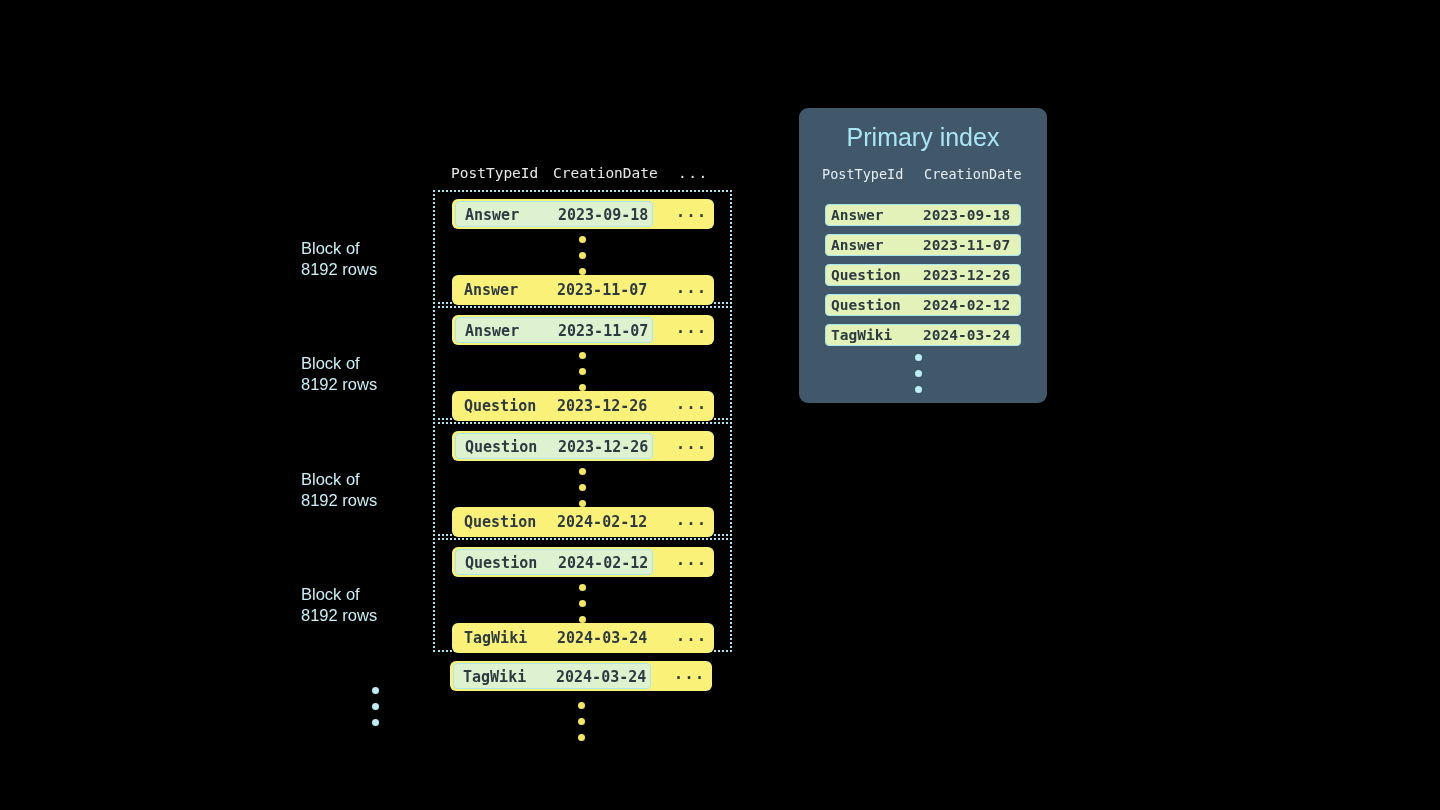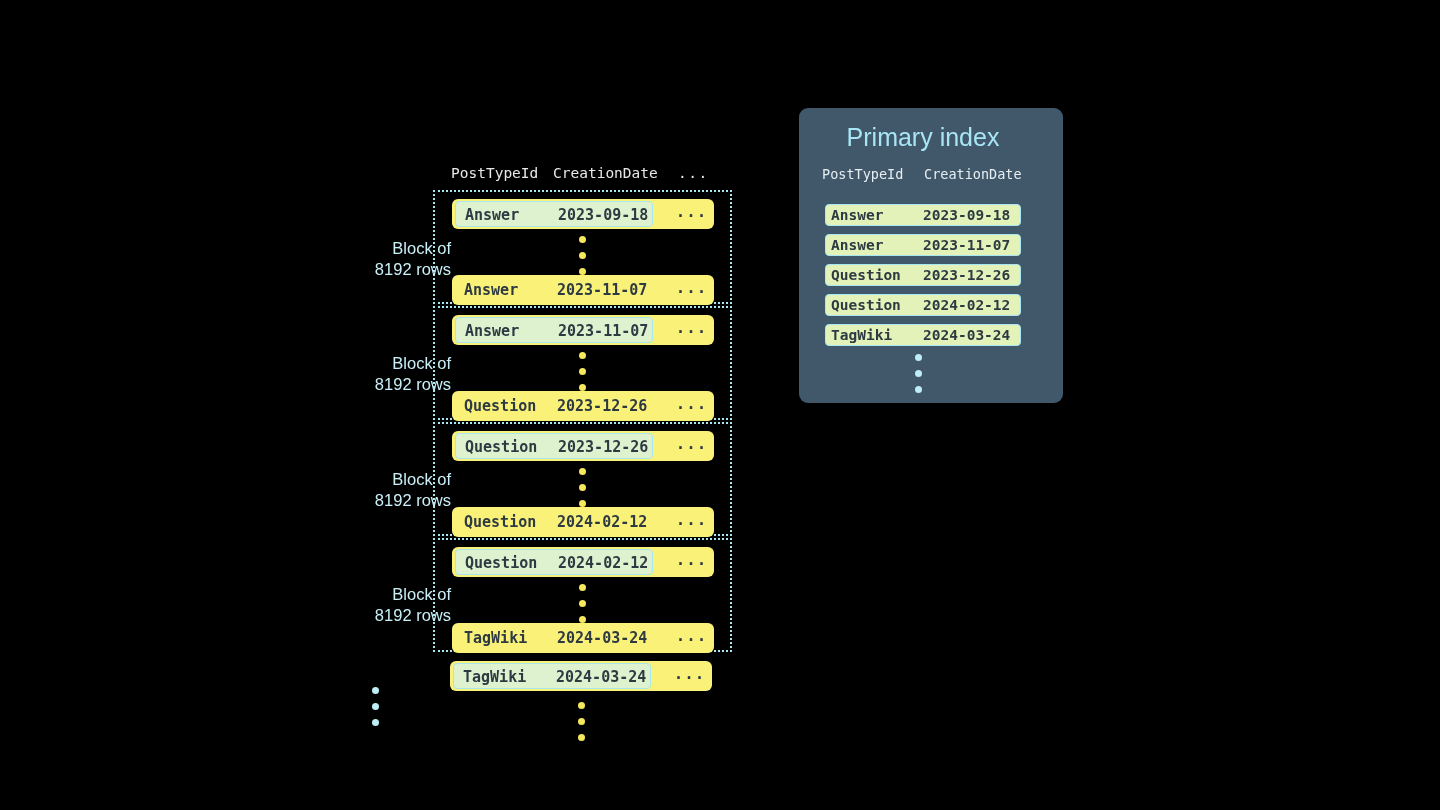--- a/index.html
+++ b/index.html
@@ -55,21 +55,21 @@
     left: 433px;
     width: 299px;
     border: 2px dotted #a8e6f0;
     box-sizing: border-box;
   }
 
   
   .block-label {
     position: absolute;
     width: 150px;
-    text-align: right;
+    text-align: left;
     color: #c9f0f7;
     font-size: 16.5px;
     line-height: 21px;
   }
 
   
   .row {
     position: absolute;
     height: 30px;
     width: 262px;
@@ -137,21 +137,20 @@
 
   
   .index-panel {
     position: absolute;
     left: 799px;
     top: 108px;
     width: 248px;
     height: 295px;
     background: #41586a;
     border-radius: 9px;
-    padding-left: 16px;
   }
   .index-title {
     position: absolute;
     left: 0; top: 15px;
     width: 248px;
     text-align: center;
     color: #a8e6f5;
     font-size: 25px;
   }
   .index-headers {

